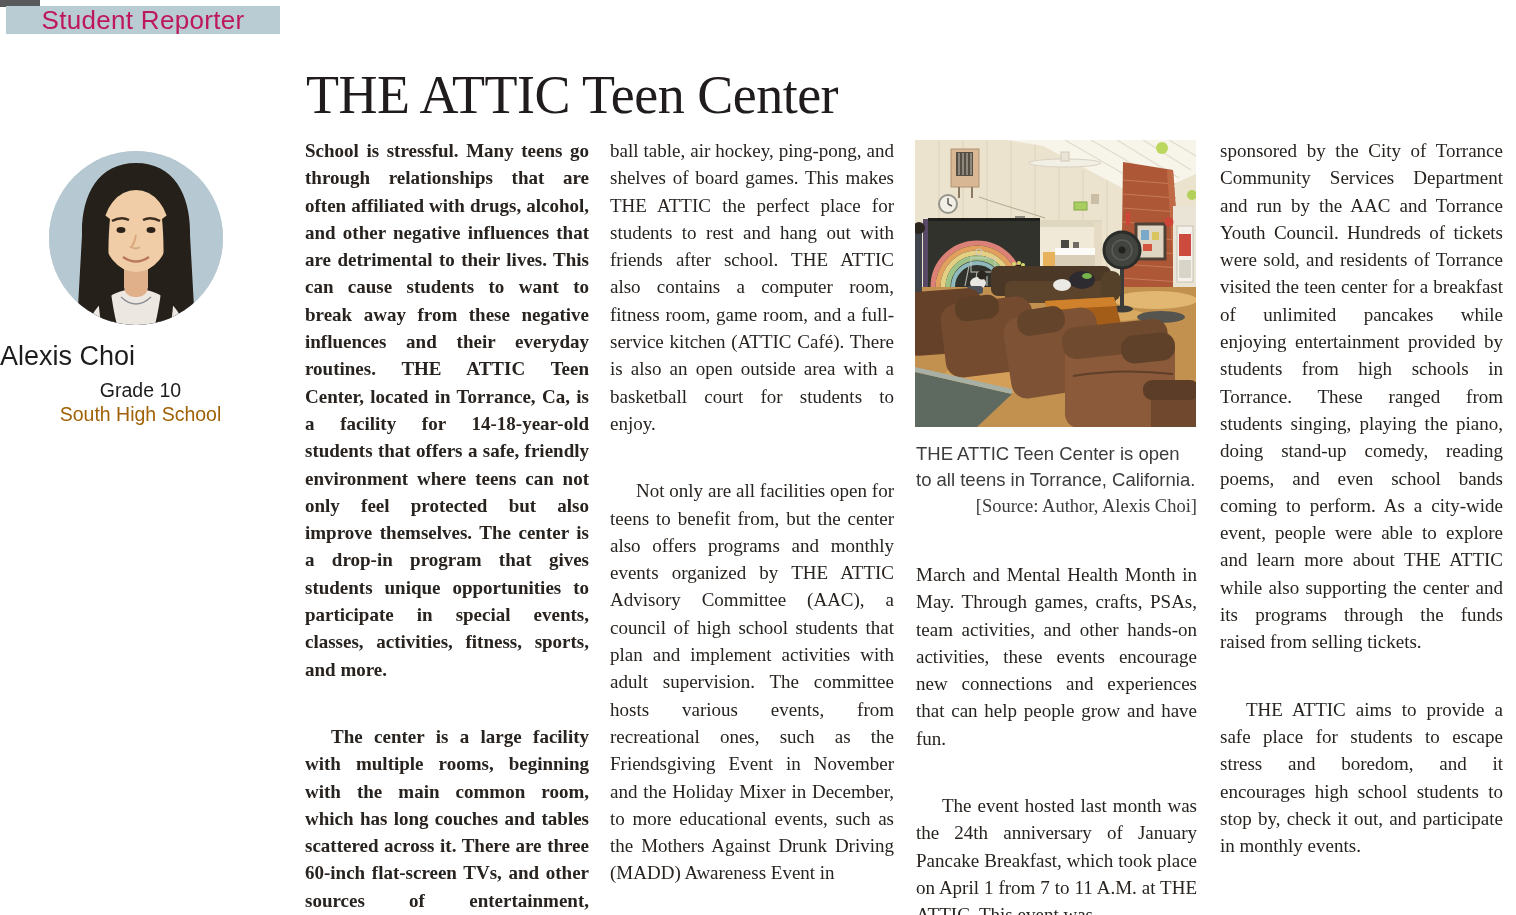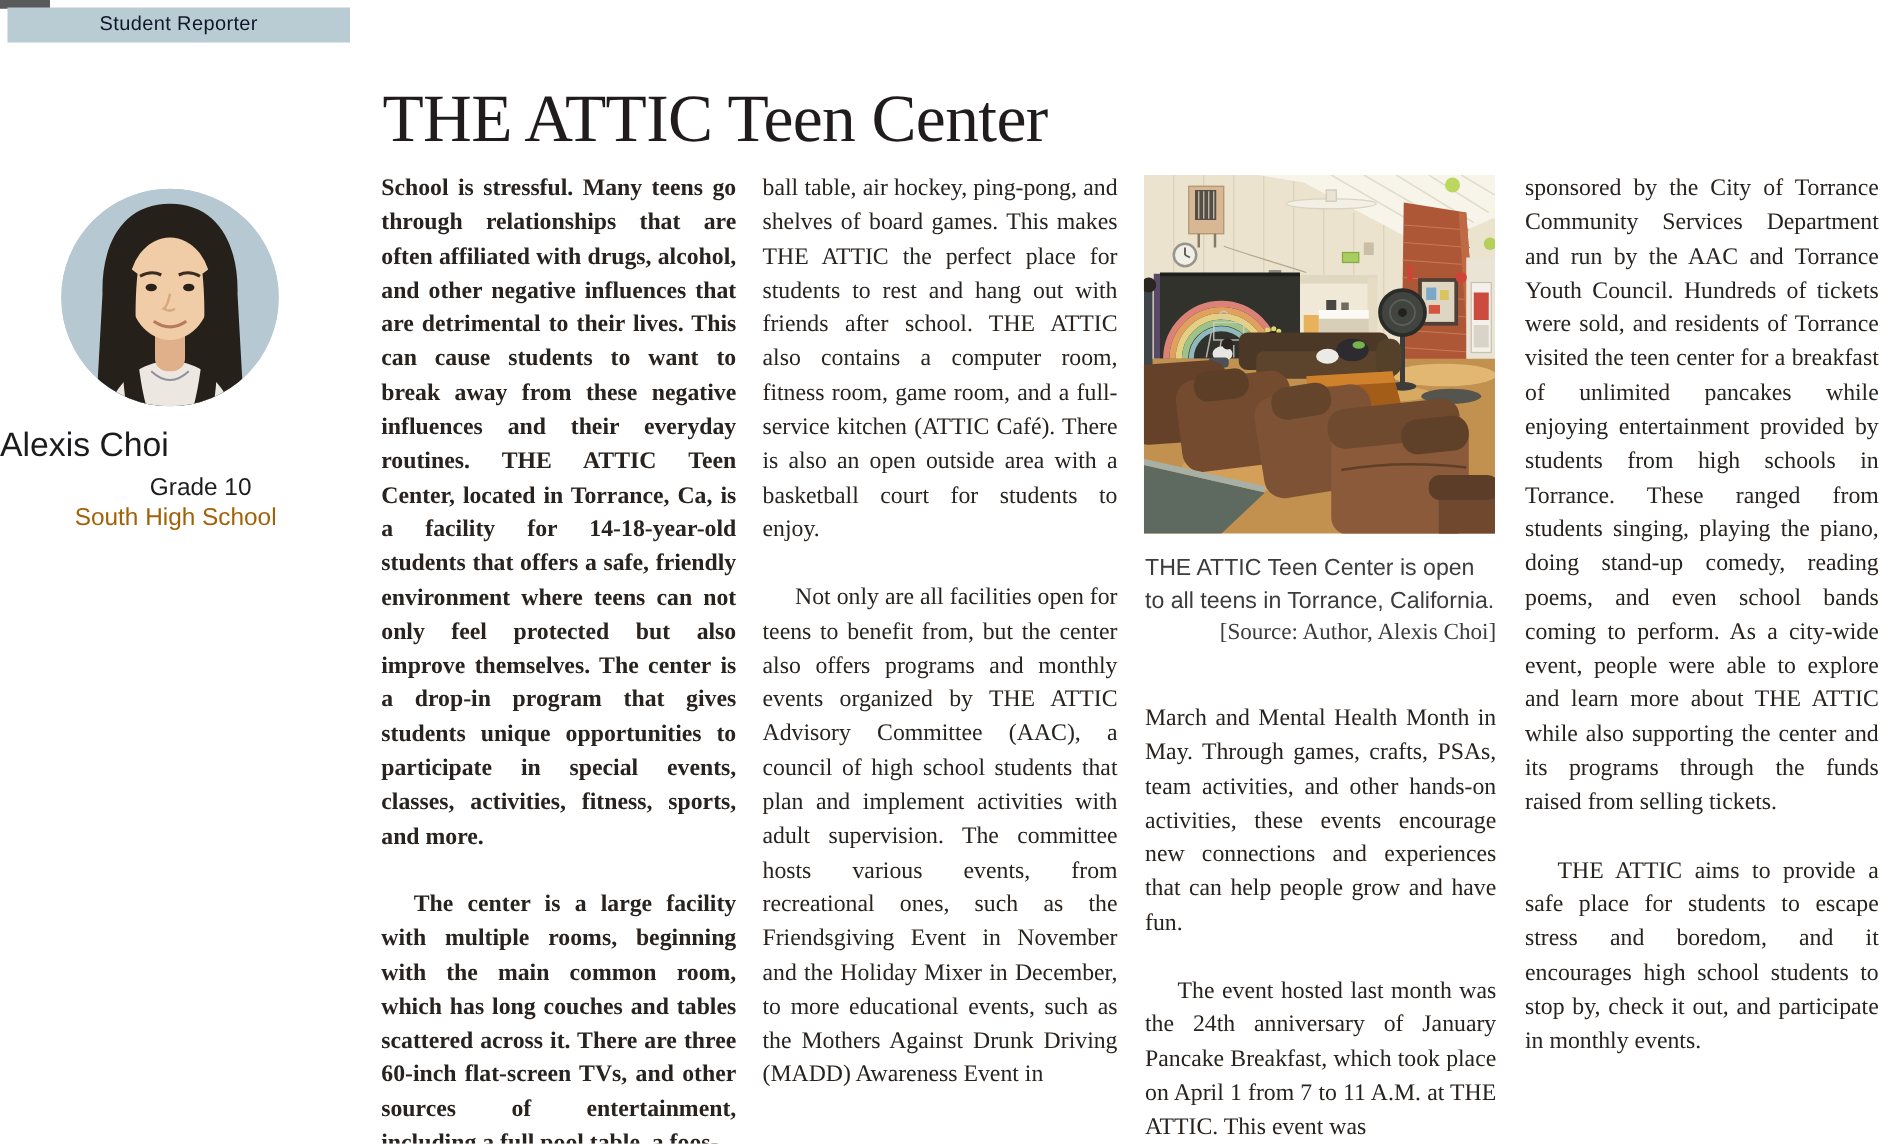--- a/index.html
+++ b/index.html
@@ -6,45 +6,45 @@
   .page {
     position:relative; width:1516px; height:915px; background:#ffffff;
     font-family:"Liberation Sans", sans-serif; overflow:hidden;
   }
   
   .banner-tab { position:absolute; left:0; top:0; width:40px; height:7px; background:#595a5c; }
   .banner {
     position:absolute; left:6px; top:6px; width:274px; height:28px;
     background:#b9cbd3; display:flex; align-items:center; justify-content:center;
   }
-  .banner span { font-size:16px; color:#0f172a; letter-spacing:.3px; }
+  .banner span { font-size:26px; color:#be185d; letter-spacing:.3px; }
 
   .title {
     position:absolute; left:306px; top:64px;
     font-family:"Liberation Serif", serif; font-size:54px; color:#201c1d;
     letter-spacing:-0.5px; white-space:nowrap;
   }
 
   
   .author-photo {
     position:absolute; left:49px; top:151px; width:174px; height:174px;
     border-radius:50%; overflow:hidden; background:#b6c8d2;
   }
   .author-name  { position:absolute; left:0; top:341px; width:281px; text-align:left; font-size:27px; color:#1c1c1e; }
-  .author-grade { position:absolute; left:0; top:379px; width:281px; text-align:center; font-size:19.5px; color:#1c1c1e;padding-left:20px; }
+  .author-grade { position:absolute; left:0; top:379px; width:281px; text-align:center; font-size:19.5px; color:#1c1c1e; }
   .author-school{ position:absolute; left:0; top:403px; width:281px; text-align:center; font-size:19.5px; color:#a16207; }
 
   
   .col {
     position:absolute; top:137px; width:284px;
     font-family:"Liberation Serif", serif; font-size:19px; line-height:27.3px;
     color:#28231f; text-align:justify;
   }
   .col p { margin:0; }
-  .col p + p { margin-top:27px; text-indent:26px; }
+  .col p + p { margin-top:40px; text-indent:26px; }
   .col1 { left:305px;font-weight:bold; }
   .col2 { left:610px; }
   .col3 { left:916px; top:561px; width:281px; }
   .col4 { left:1220px; width:283px; }
 
   
   .photo { position:absolute; left:915px; top:140px; width:281px; height:287px; overflow:hidden; }
   .photo svg { display:block; width:100%; height:100%; }
   .caption {
     position:absolute; left:916px; top:441px; width:281px;

